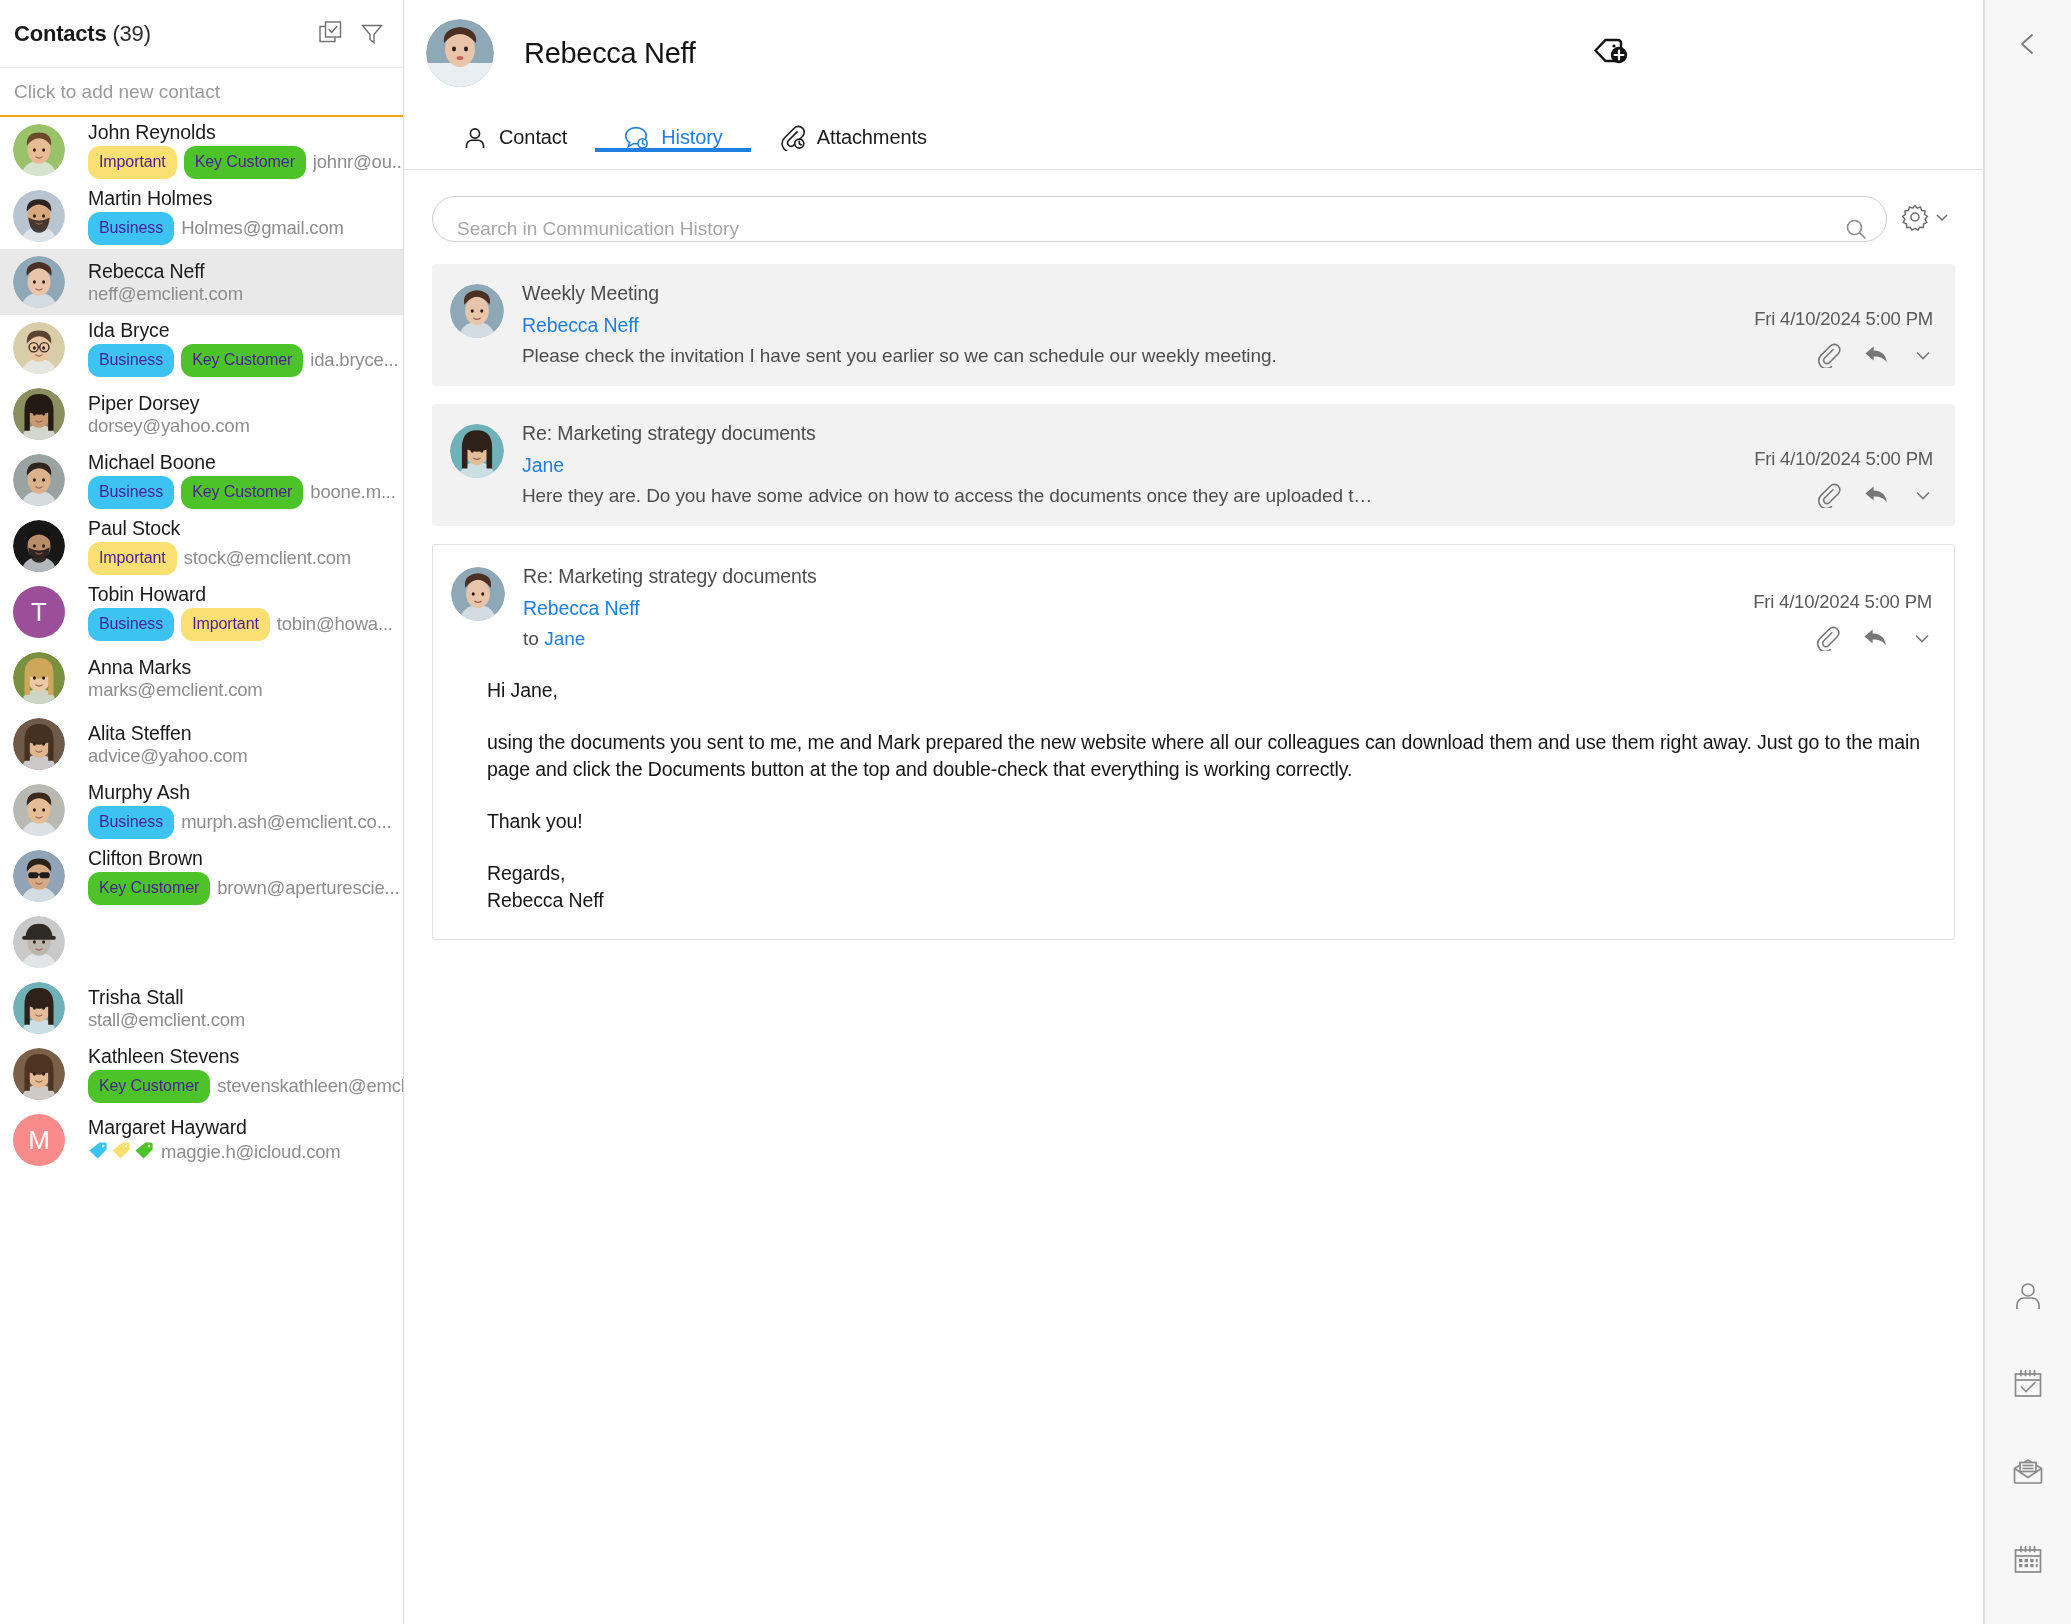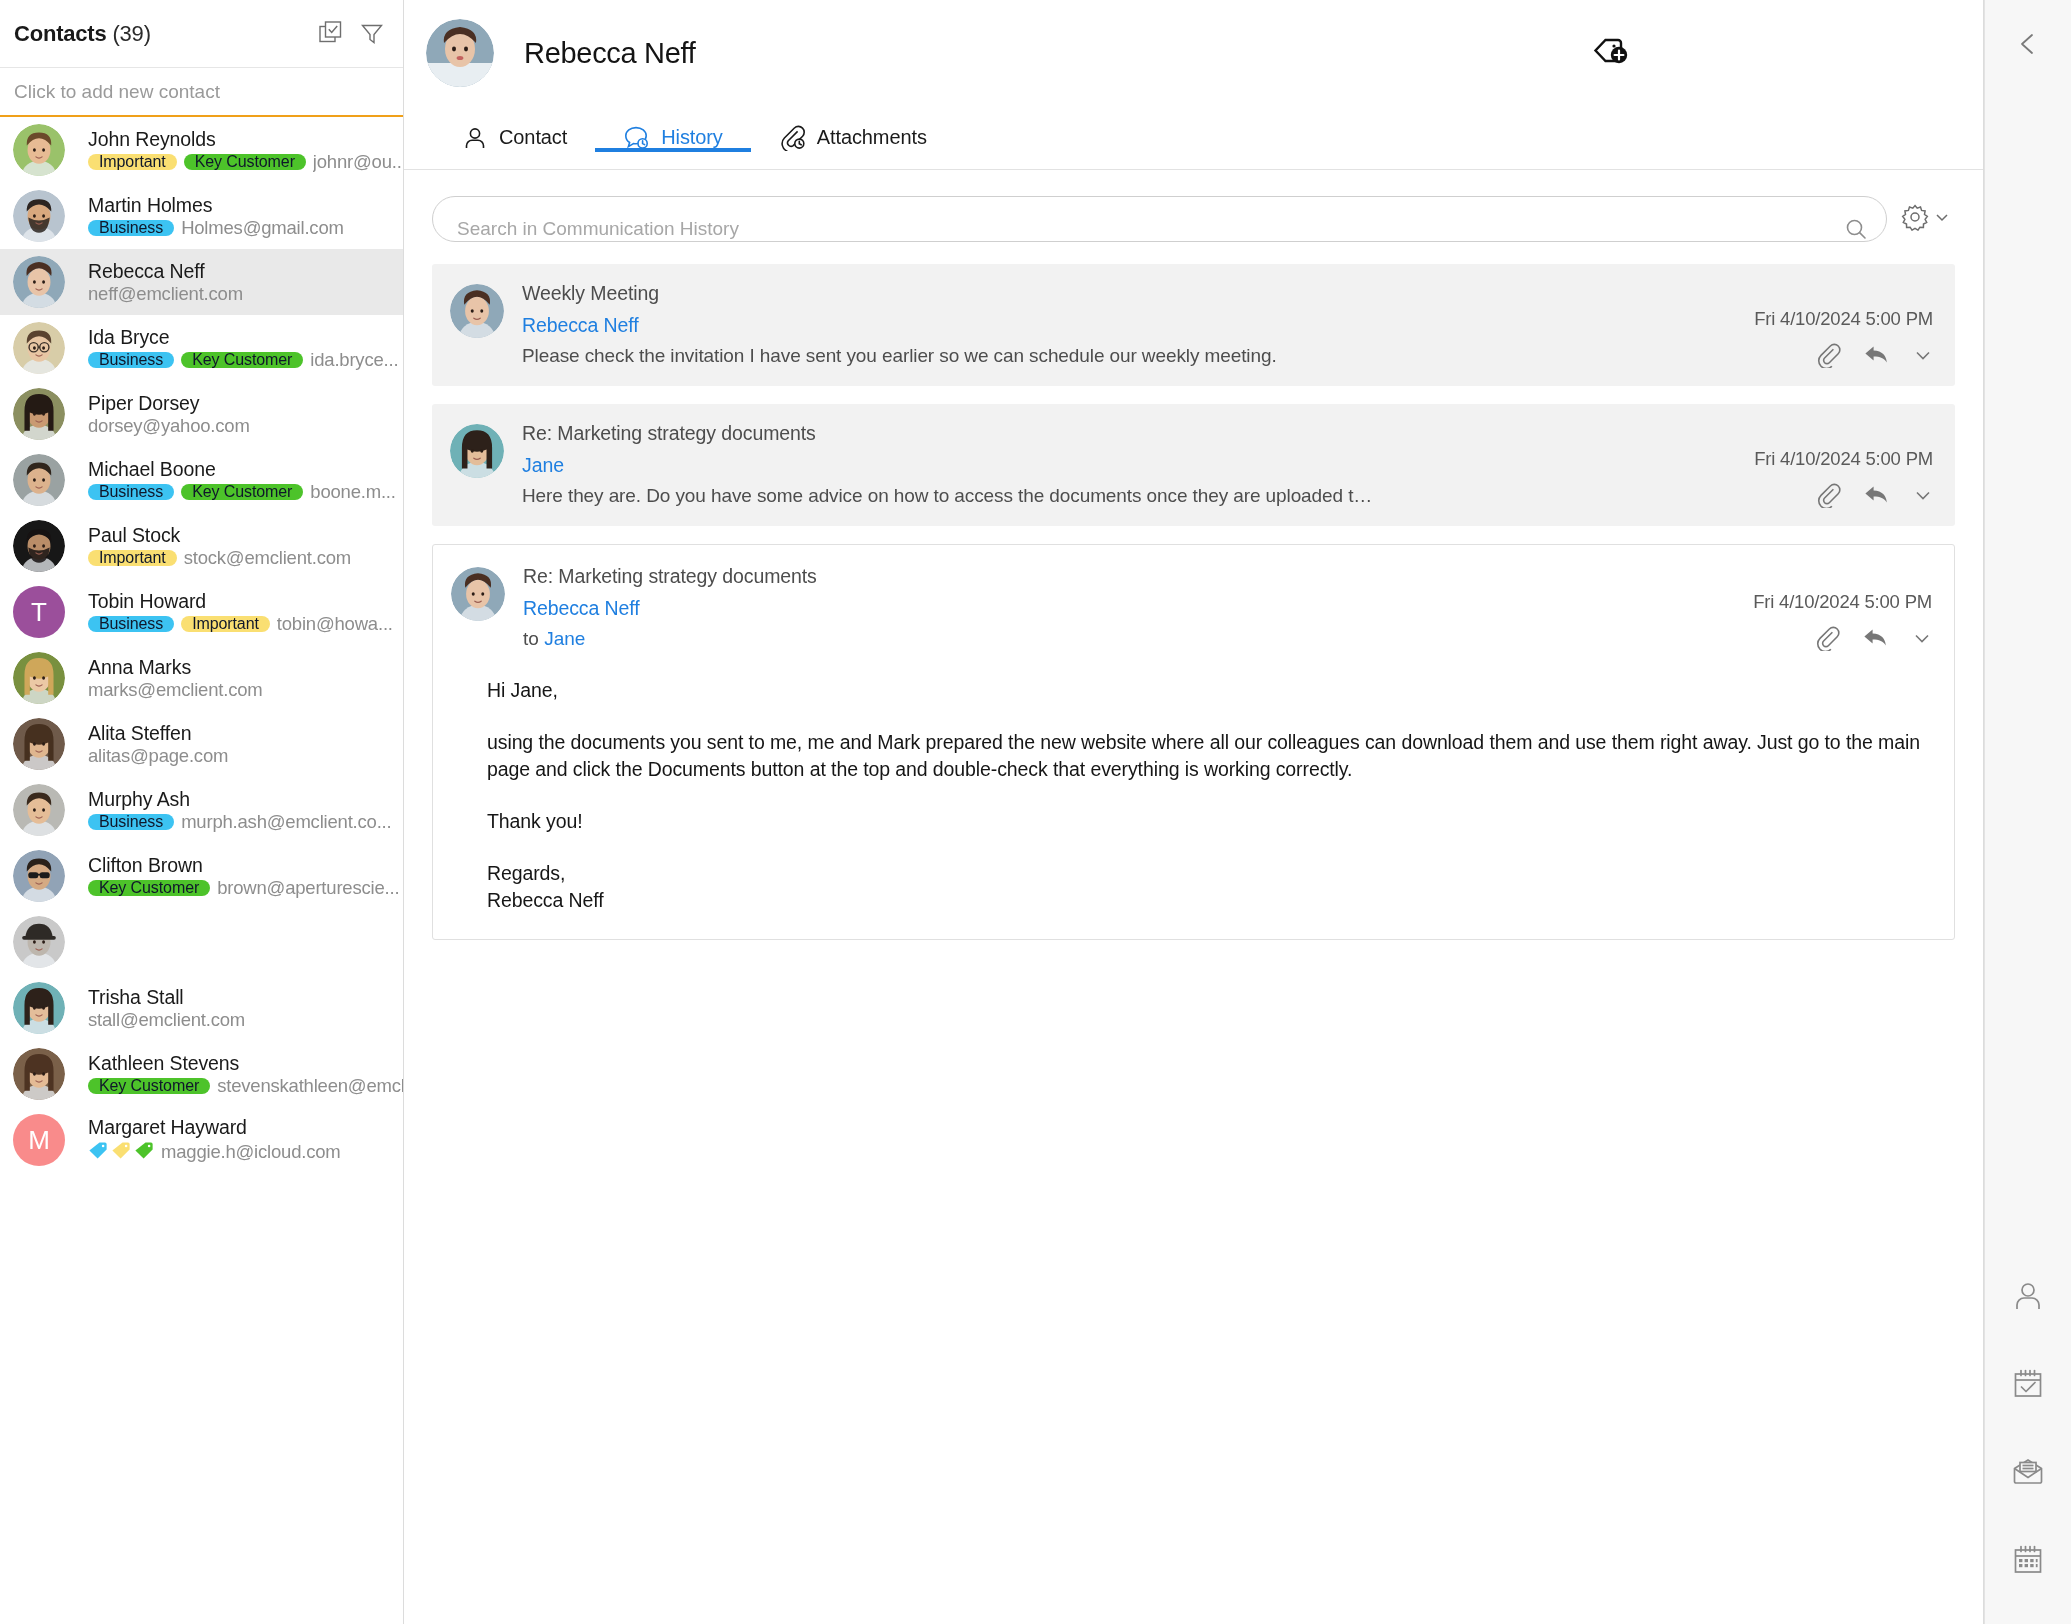--- a/index.html
+++ b/index.html
@@ -75,23 +75,23 @@
   .contact-name {
     font-size: 19.5px; color: #1a1a1a; line-height: 1.15;
     white-space: nowrap; letter-spacing: -0.1px;
   }
   .contact-sub {
     display: flex; align-items: center; gap: 7px;
     white-space: nowrap; line-height: 1.1;
   }
   .tag {
     display: inline-flex; align-items: center;
-    height: 16px; padding: 0 11px;
+    height: 33px; padding: 0 11px;
     border-radius: 12px;
-    font-size: 16px; color: #0f172a;
+    font-size: 16px; color: #4c1d95;
     letter-spacing: -0.1px; flex: none;
   }
   .tag-business { background: #3cc3f2; }
   .tag-important { background: #fadf72; }
   .tag-key { background: #4dc32a; }
   .contact-email {
     font-size: 18.5px; color: #8d8d8d;
     overflow: hidden; white-space: nowrap;
     letter-spacing: -0.2px;
   }
@@ -527,21 +527,21 @@
       <ellipse cx="28" cy="34" rx="1.9" ry="2.3" fill="#2b1d16"></ellipse>
       <ellipse cx="40" cy="34" rx="1.9" ry="2.3" fill="#2b1d16"></ellipse>
       <path d="M30 43 q4 3 8 0" stroke="#9b5f52" stroke-width="1.6" fill="none" stroke-linecap="round"></path>
 
     </g>
             </svg>
           </div>
           <div class="contact-body">
             <div class="contact-name">Alita Steffen</div>
             <div class="contact-sub">
-              <span class="contact-email">alitas@page.com</span>
+              <span class="contact-email">advice@yahoo.com</span>
             </div>
           </div>
         </div>
         <div class="contact-item">
           <div class="avatar">
             <svg viewBox="0 0 68 68" xmlns="http://www.w3.org/2000/svg">
     <defs>
                 <clipPath id="cp10_52">
                   <circle cx="34" cy="34" r="34"></circle>
                 </clipPath>

